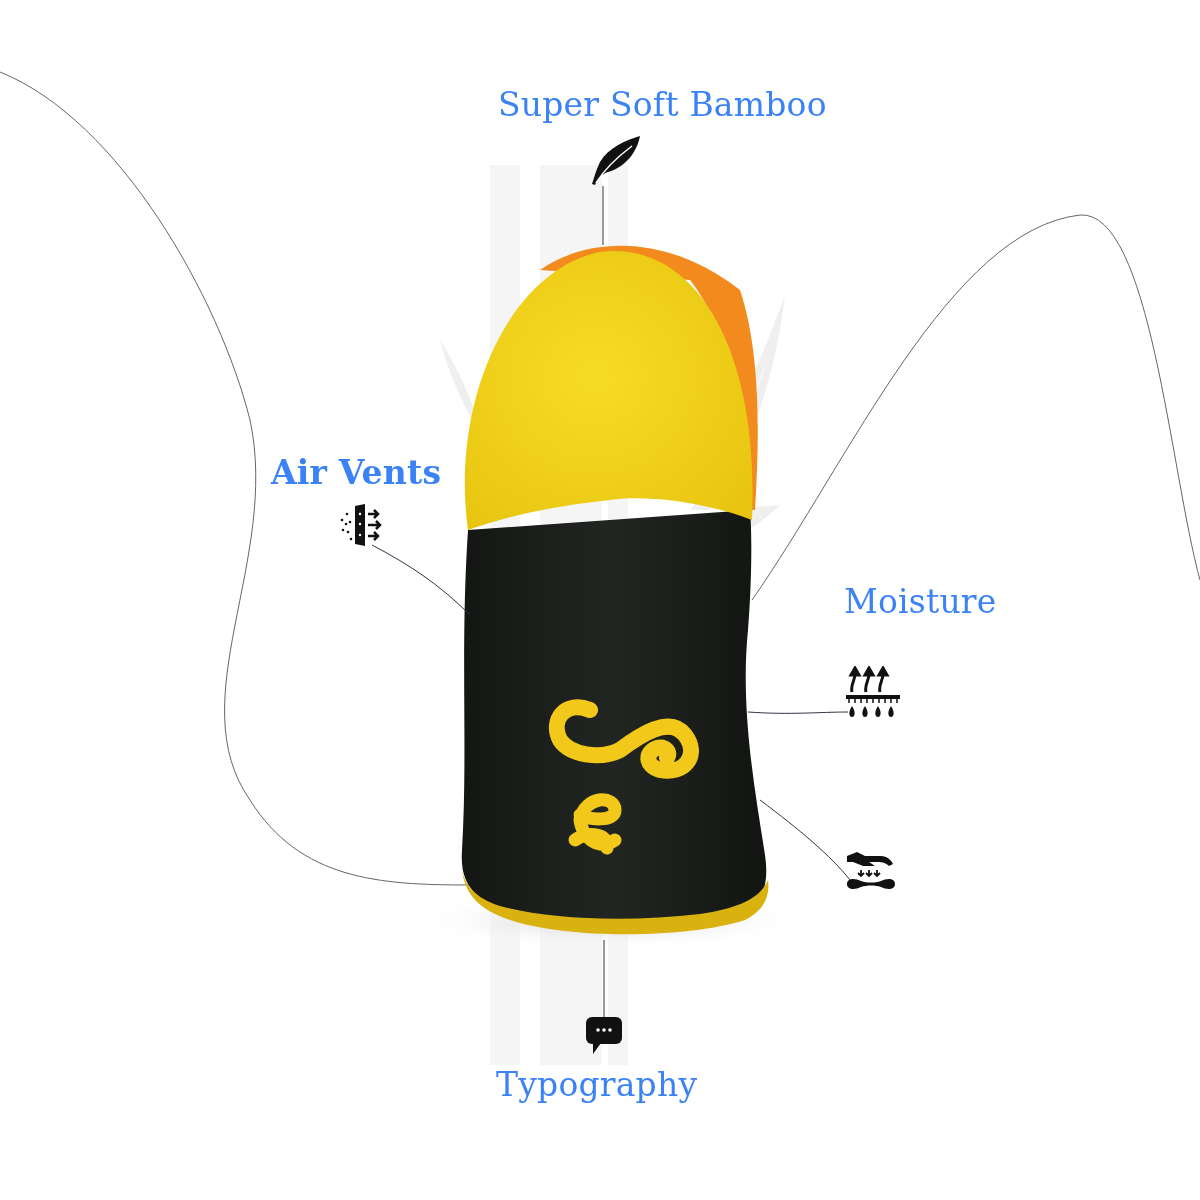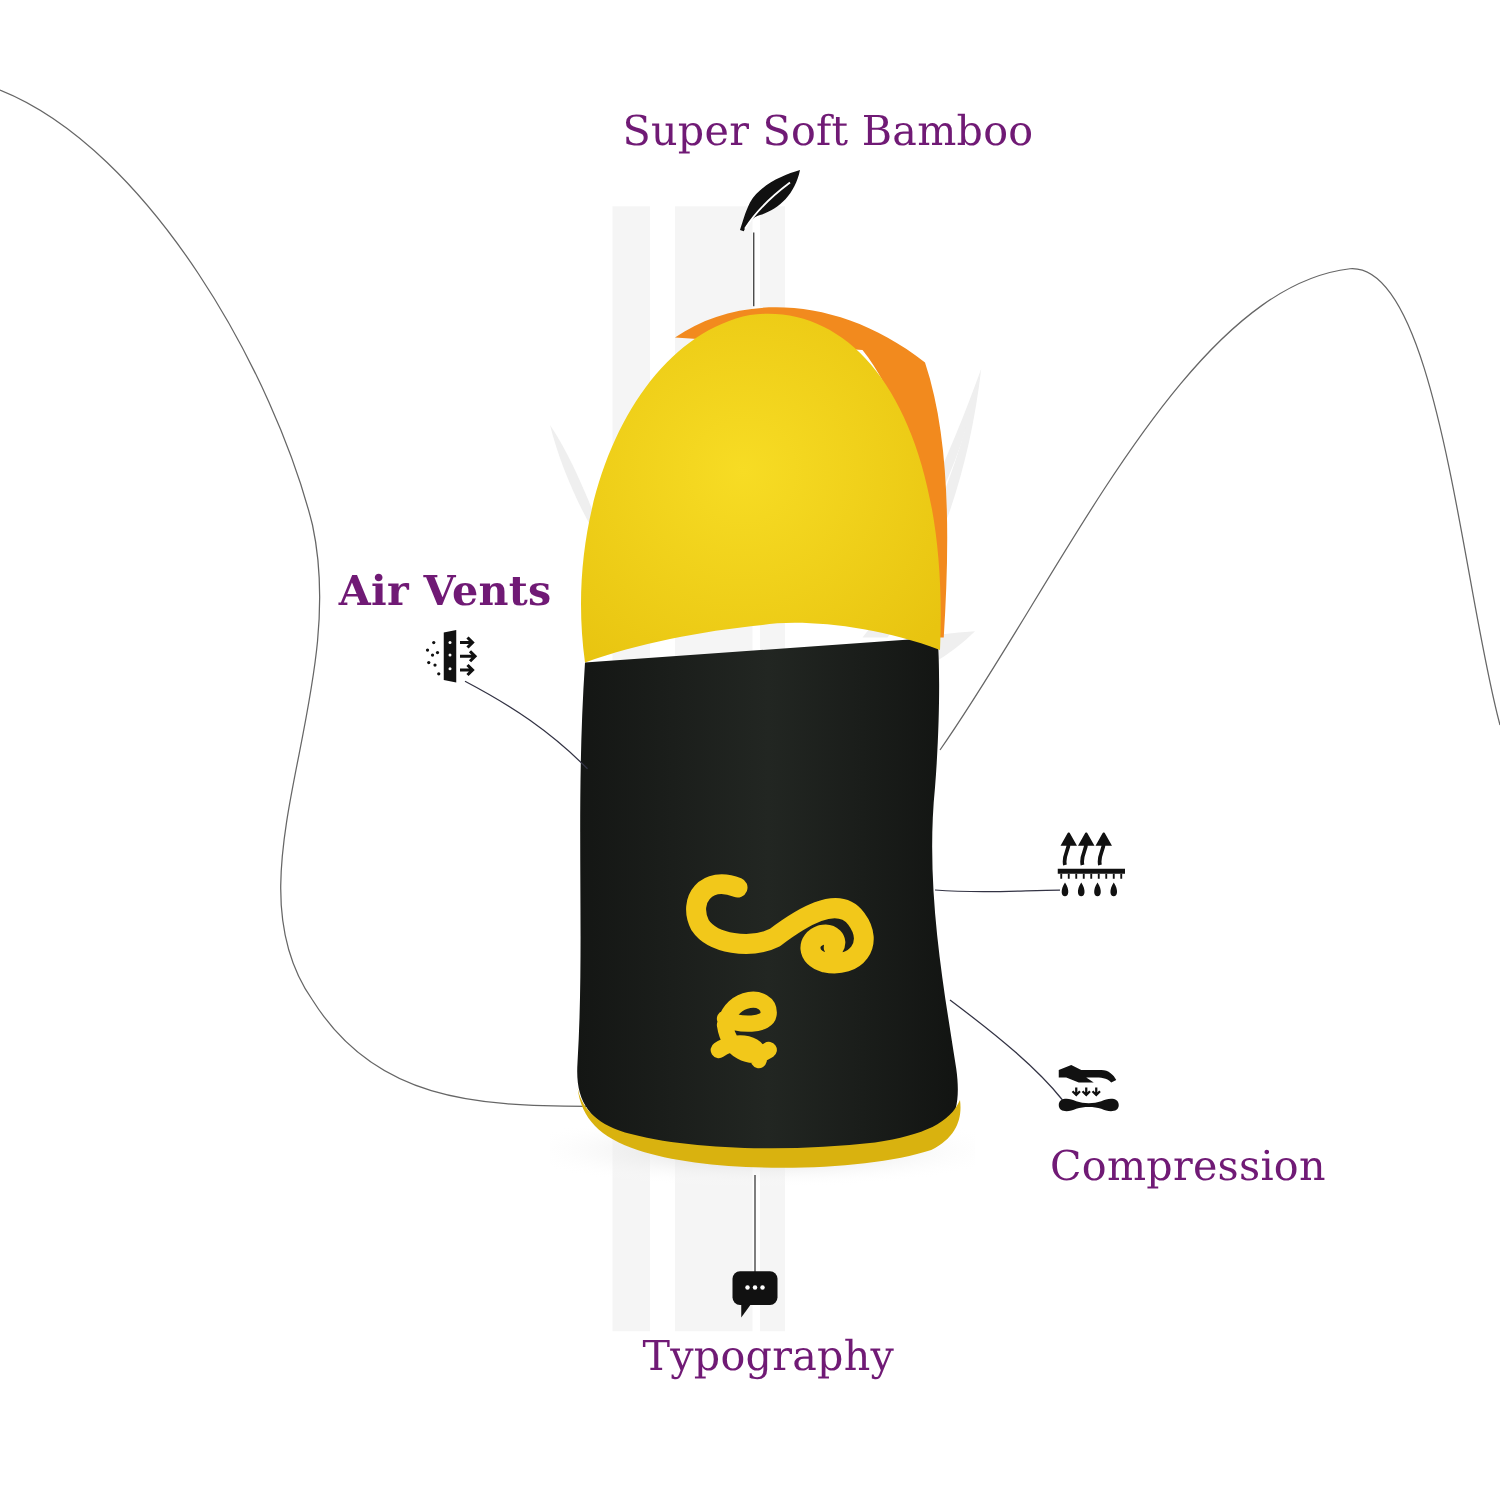--- a/index.html
+++ b/index.html
@@ -1,18 +1,18 @@
 <!DOCTYPE html>
 <html><head>
 <meta charset="utf-8">
 <style>
   html, body { margin:0; padding:0; background:#ffffff; }
   body { width:1200px; height:1200px; position:relative; overflow:hidden; font-family:"DejaVu Serif","Liberation Serif",serif; color:#111; }
   .abs { position:absolute; }
-  .label { position:absolute; font-family:"DejaVu Serif","Liberation Serif",serif; font-size:33px; line-height:38px; color:#701a75; white-space:nowrap; letter-spacing:0.2px; }
+  .label { position:absolute; font-family:"DejaVu Serif","Liberation Serif",serif; font-size:33px; line-height:38px; color:#3b82f6; white-space:nowrap; letter-spacing:0.2px; }
   .label.two { line-height:39px; }
   svg { display:block; }
   .watermark { position:absolute; background:#f2f2f2; }
 </style>
 </head>
 <body>
 
 <svg class="abs" style="left:0;top:0" width="1200" height="1200" viewBox="0 0 1200 1200">
   <path d="M0 72 C 120 120, 220 300, 250 420 C 280 560, 180 700, 250 800 C 300 880, 380 885, 470 885" fill="none" stroke="#666" stroke-width="1"></path>
   <path d="M752 600 C 850 460, 950 230, 1080 215 C 1150 210, 1170 470, 1200 580" fill="none" stroke="#666" stroke-width="1"></path>
@@ -85,39 +85,39 @@
     <circle cx="13" cy="37" r="1.3" fill="#111"></circle>
     <circle cx="8" cy="22" r="1.3" fill="#111"></circle>
   <path d="M17 4 L 27 2 L 27 44 L 17 42 Z" fill="#111"></path>
   <circle cx="22" cy="12" r="1.2" fill="#fff"></circle>
     <circle cx="22" cy="22" r="1.2" fill="#fff"></circle>
     <circle cx="22" cy="33" r="1.2" fill="#fff"></circle>
   <path d="M30 12 L 40 12 M36 8 L 40 12 L 36 16 M30 23 L 42 23 M38 19 L 42 23 L 38 27 M30 34 L 40 34 M36 30 L 40 34 L 36 38" stroke="#111" stroke-width="2.5" fill="none"></path>
 </svg>
 
 <div class="label two" style="left:844px;top:582px;">
+  <div>Moisture</div>
 </div>
 <svg class="abs" style="left:846px;top:666px" width="56" height="54" viewBox="0 0 56 54">
   <path d="M6 26 C 4 18, 10 14, 9 6 M9 2 L 5 9 L 13 9 Z" stroke="#111" stroke-width="3" fill="#111"></path>
   <path d="M20 26 C 18 18, 24 14, 23 6 M23 2 L 19 9 L 27 9 Z" stroke="#111" stroke-width="3" fill="#111"></path>
   <path d="M34 26 C 32 18, 38 14, 37 6 M37 2 L 33 9 L 41 9 Z" stroke="#111" stroke-width="3" fill="#111"></path>
   <rect x="0" y="29" width="54" height="4" fill="#111"></rect>
   <path d="M3 33 L 3 37 M9 33 L 9 37 M15 33 L 15 37 M21 33 L 21 37 M27 33 L 27 37 M33 33 L 33 37 M39 33 L 39 37 M45 33 L 45 37 M51 33 L 51 37" stroke="#111" stroke-width="1.5"></path>
   <path d="M6 40 C 2 46, 3 51, 6 51 C 9 51, 10 46, 6 40 Z M19 40 C 15 46, 16 51, 19 51 C 22 51, 23 46, 19 40 Z M32 40 C 28 46, 29 51, 32 51 C 35 51, 36 46, 32 40 Z M45 40 C 41 46, 42 51, 45 51 C 48 51, 49 46, 45 40 Z" fill="#111"></path>
 </svg>
 
 <svg class="abs" style="left:845px;top:850px" width="52" height="48" viewBox="0 0 52 48">
   <path d="M2 6 L 12 2 L 20 6 L 36 6 C 42 6, 46 10, 48 14 L 44 16 C 40 12, 36 12, 30 12 L 24 12 L 30 16 L 18 16 L 8 12 L 2 12 Z" fill="#111"></path>
   <path d="M16 20 L 16 26 M13 23 L 16 26 L 19 23 M24 20 L 24 26 M21 23 L 24 26 L 27 23 M32 20 L 32 26 M29 23 L 32 26 L 35 23" stroke="#111" stroke-width="1.8" fill="none"></path>
   <path d="M2 34 C 2 28, 10 28, 16 31 C 22 33, 30 33, 36 31 C 42 28, 50 28, 50 34 C 50 40, 42 40, 36 37 C 30 35, 22 35, 16 37 C 10 40, 2 40, 2 34 Z" fill="#111"></path>
 </svg>
 <div class="label two" style="left:840px;top:913px;">
-  <div>Compression</div>
 </div>
 
 <svg class="abs" style="left:585px;top:1016px" width="40" height="40" viewBox="0 0 40 40">
   <rect x="1" y="1" width="36" height="27" rx="6" fill="#111"></rect>
   <path d="M8 27 L 8 38 L 16 27 Z" fill="#111"></path>
   <circle cx="13" cy="14" r="1.8" fill="#fff"></circle>
     <circle cx="19" cy="14" r="1.8" fill="#fff"></circle>
     <circle cx="25" cy="14" r="1.8" fill="#fff"></circle>
 </svg>
-<div class="label" style="left:514px;top:1066px;">Typography</div>
+<div class="label" style="left:496px;top:1066px;">Typography</div>
 
 </body></html>

